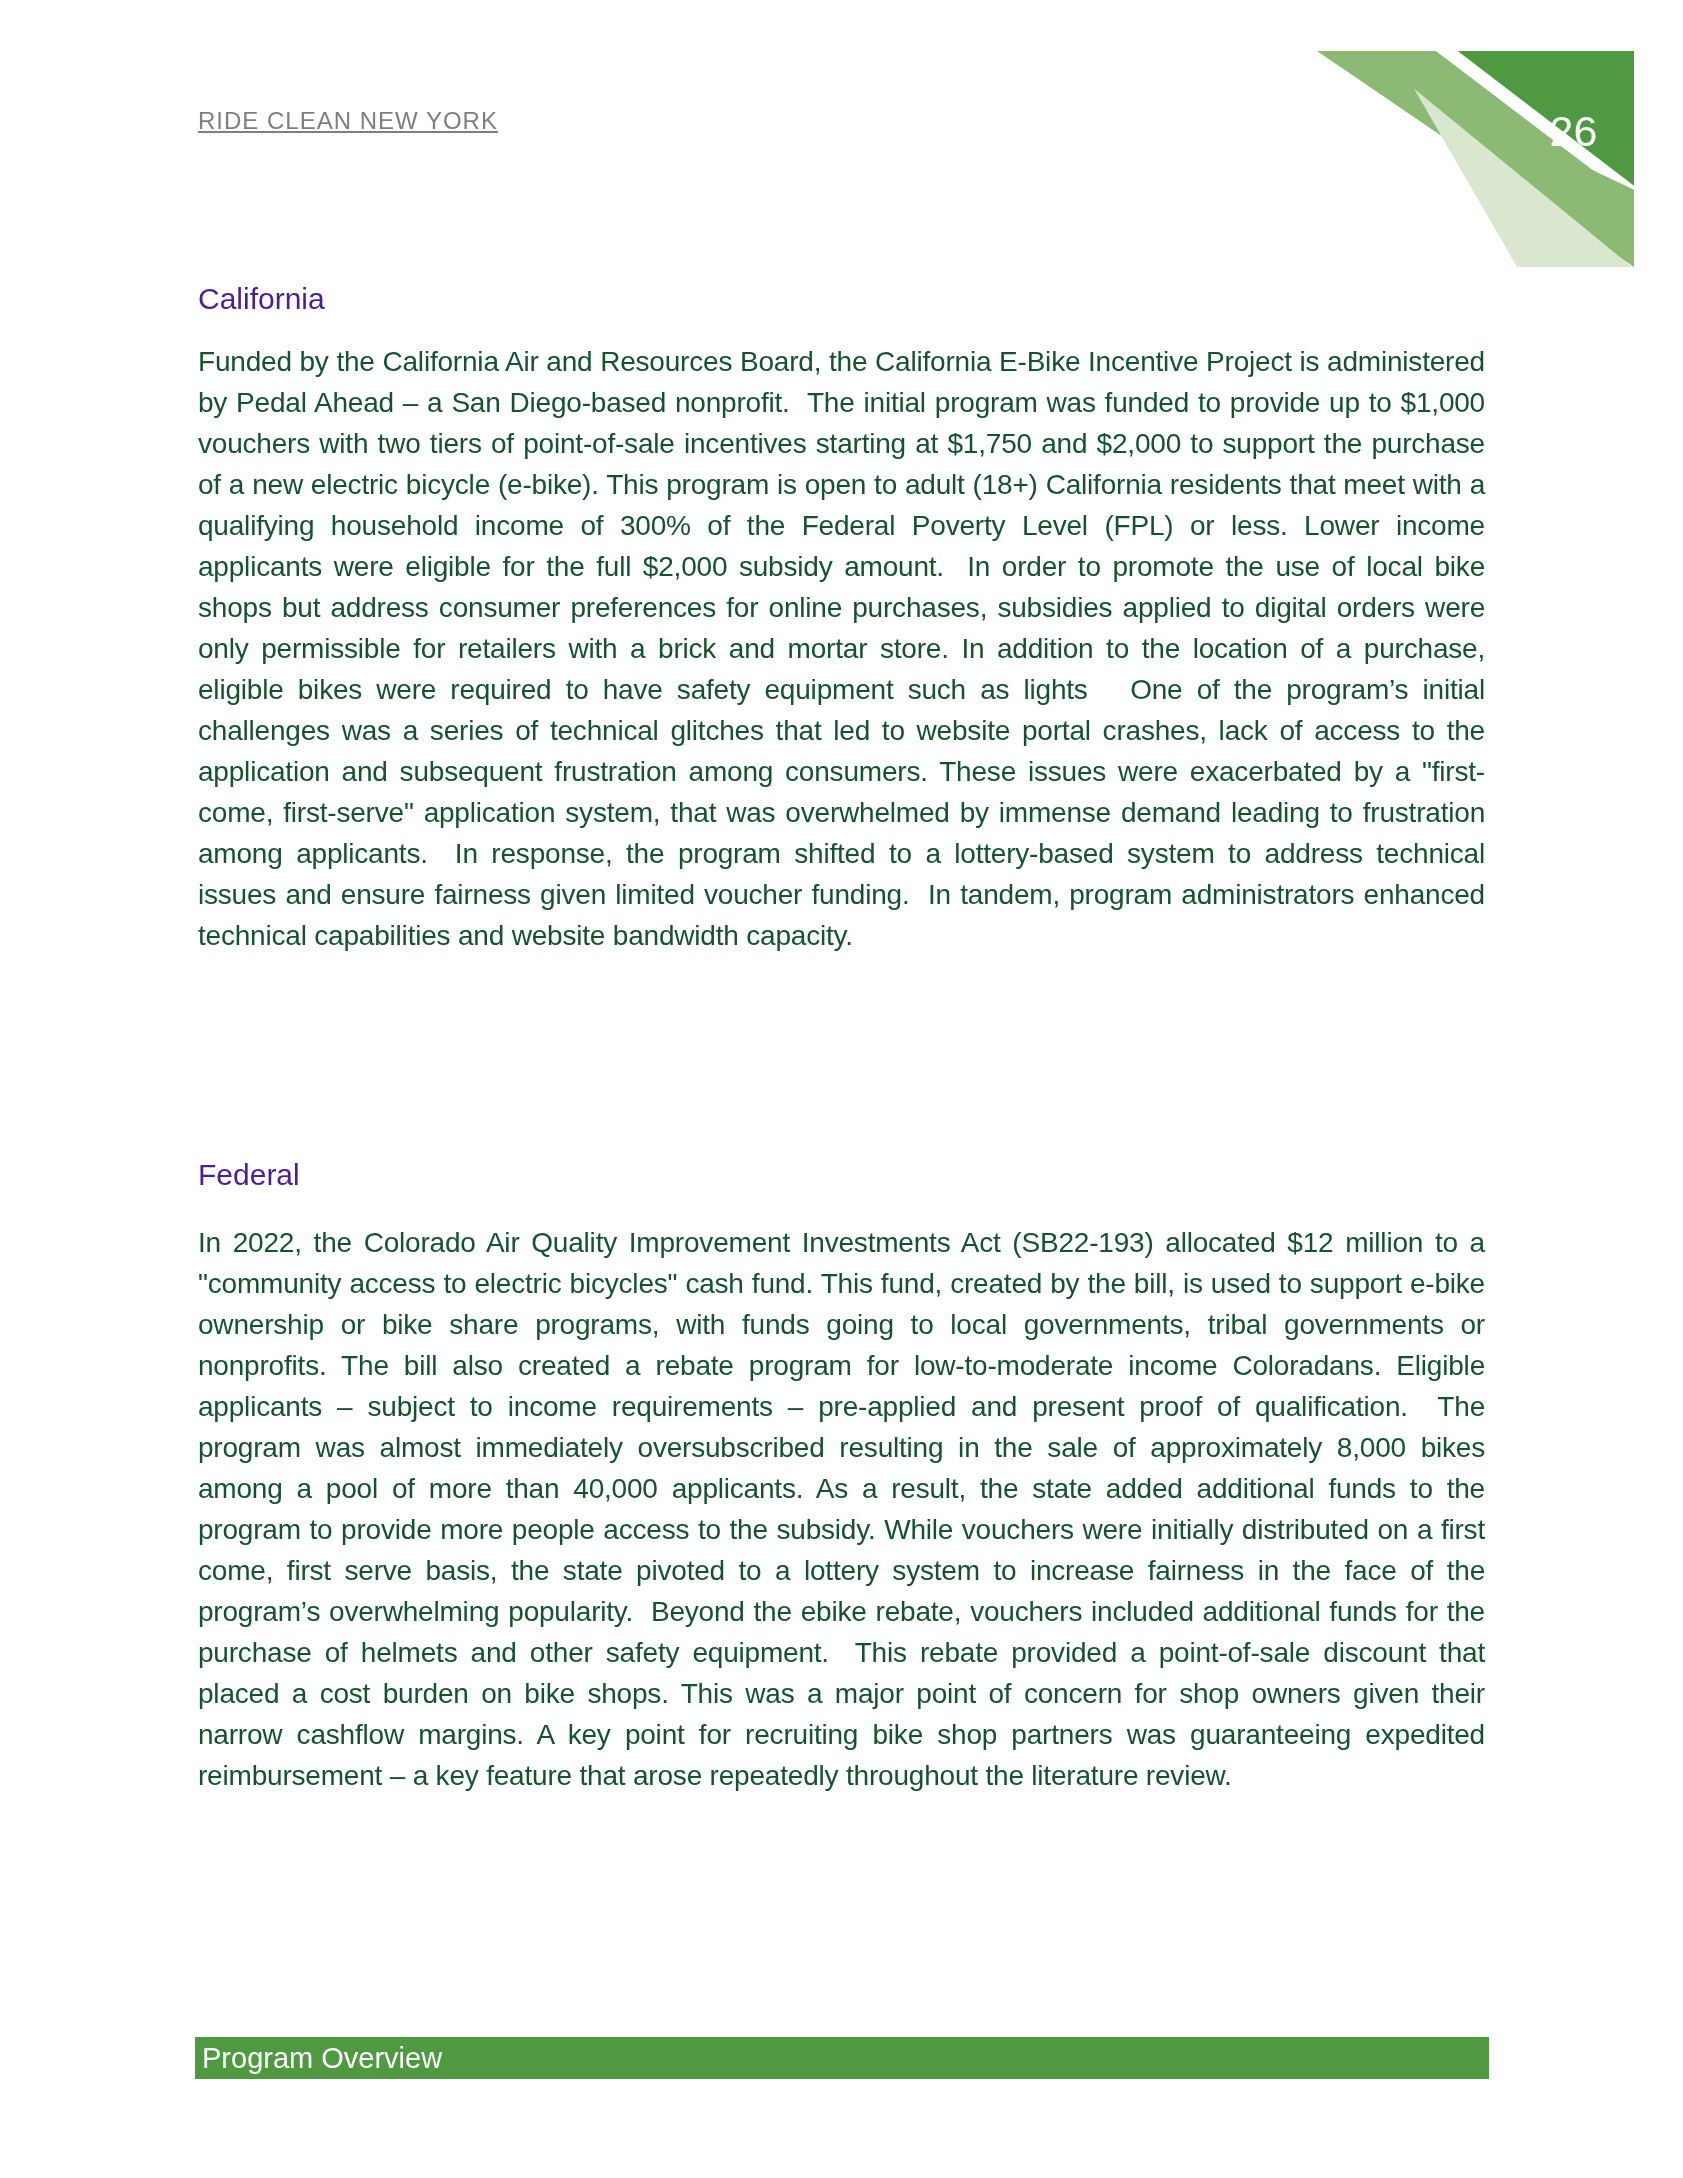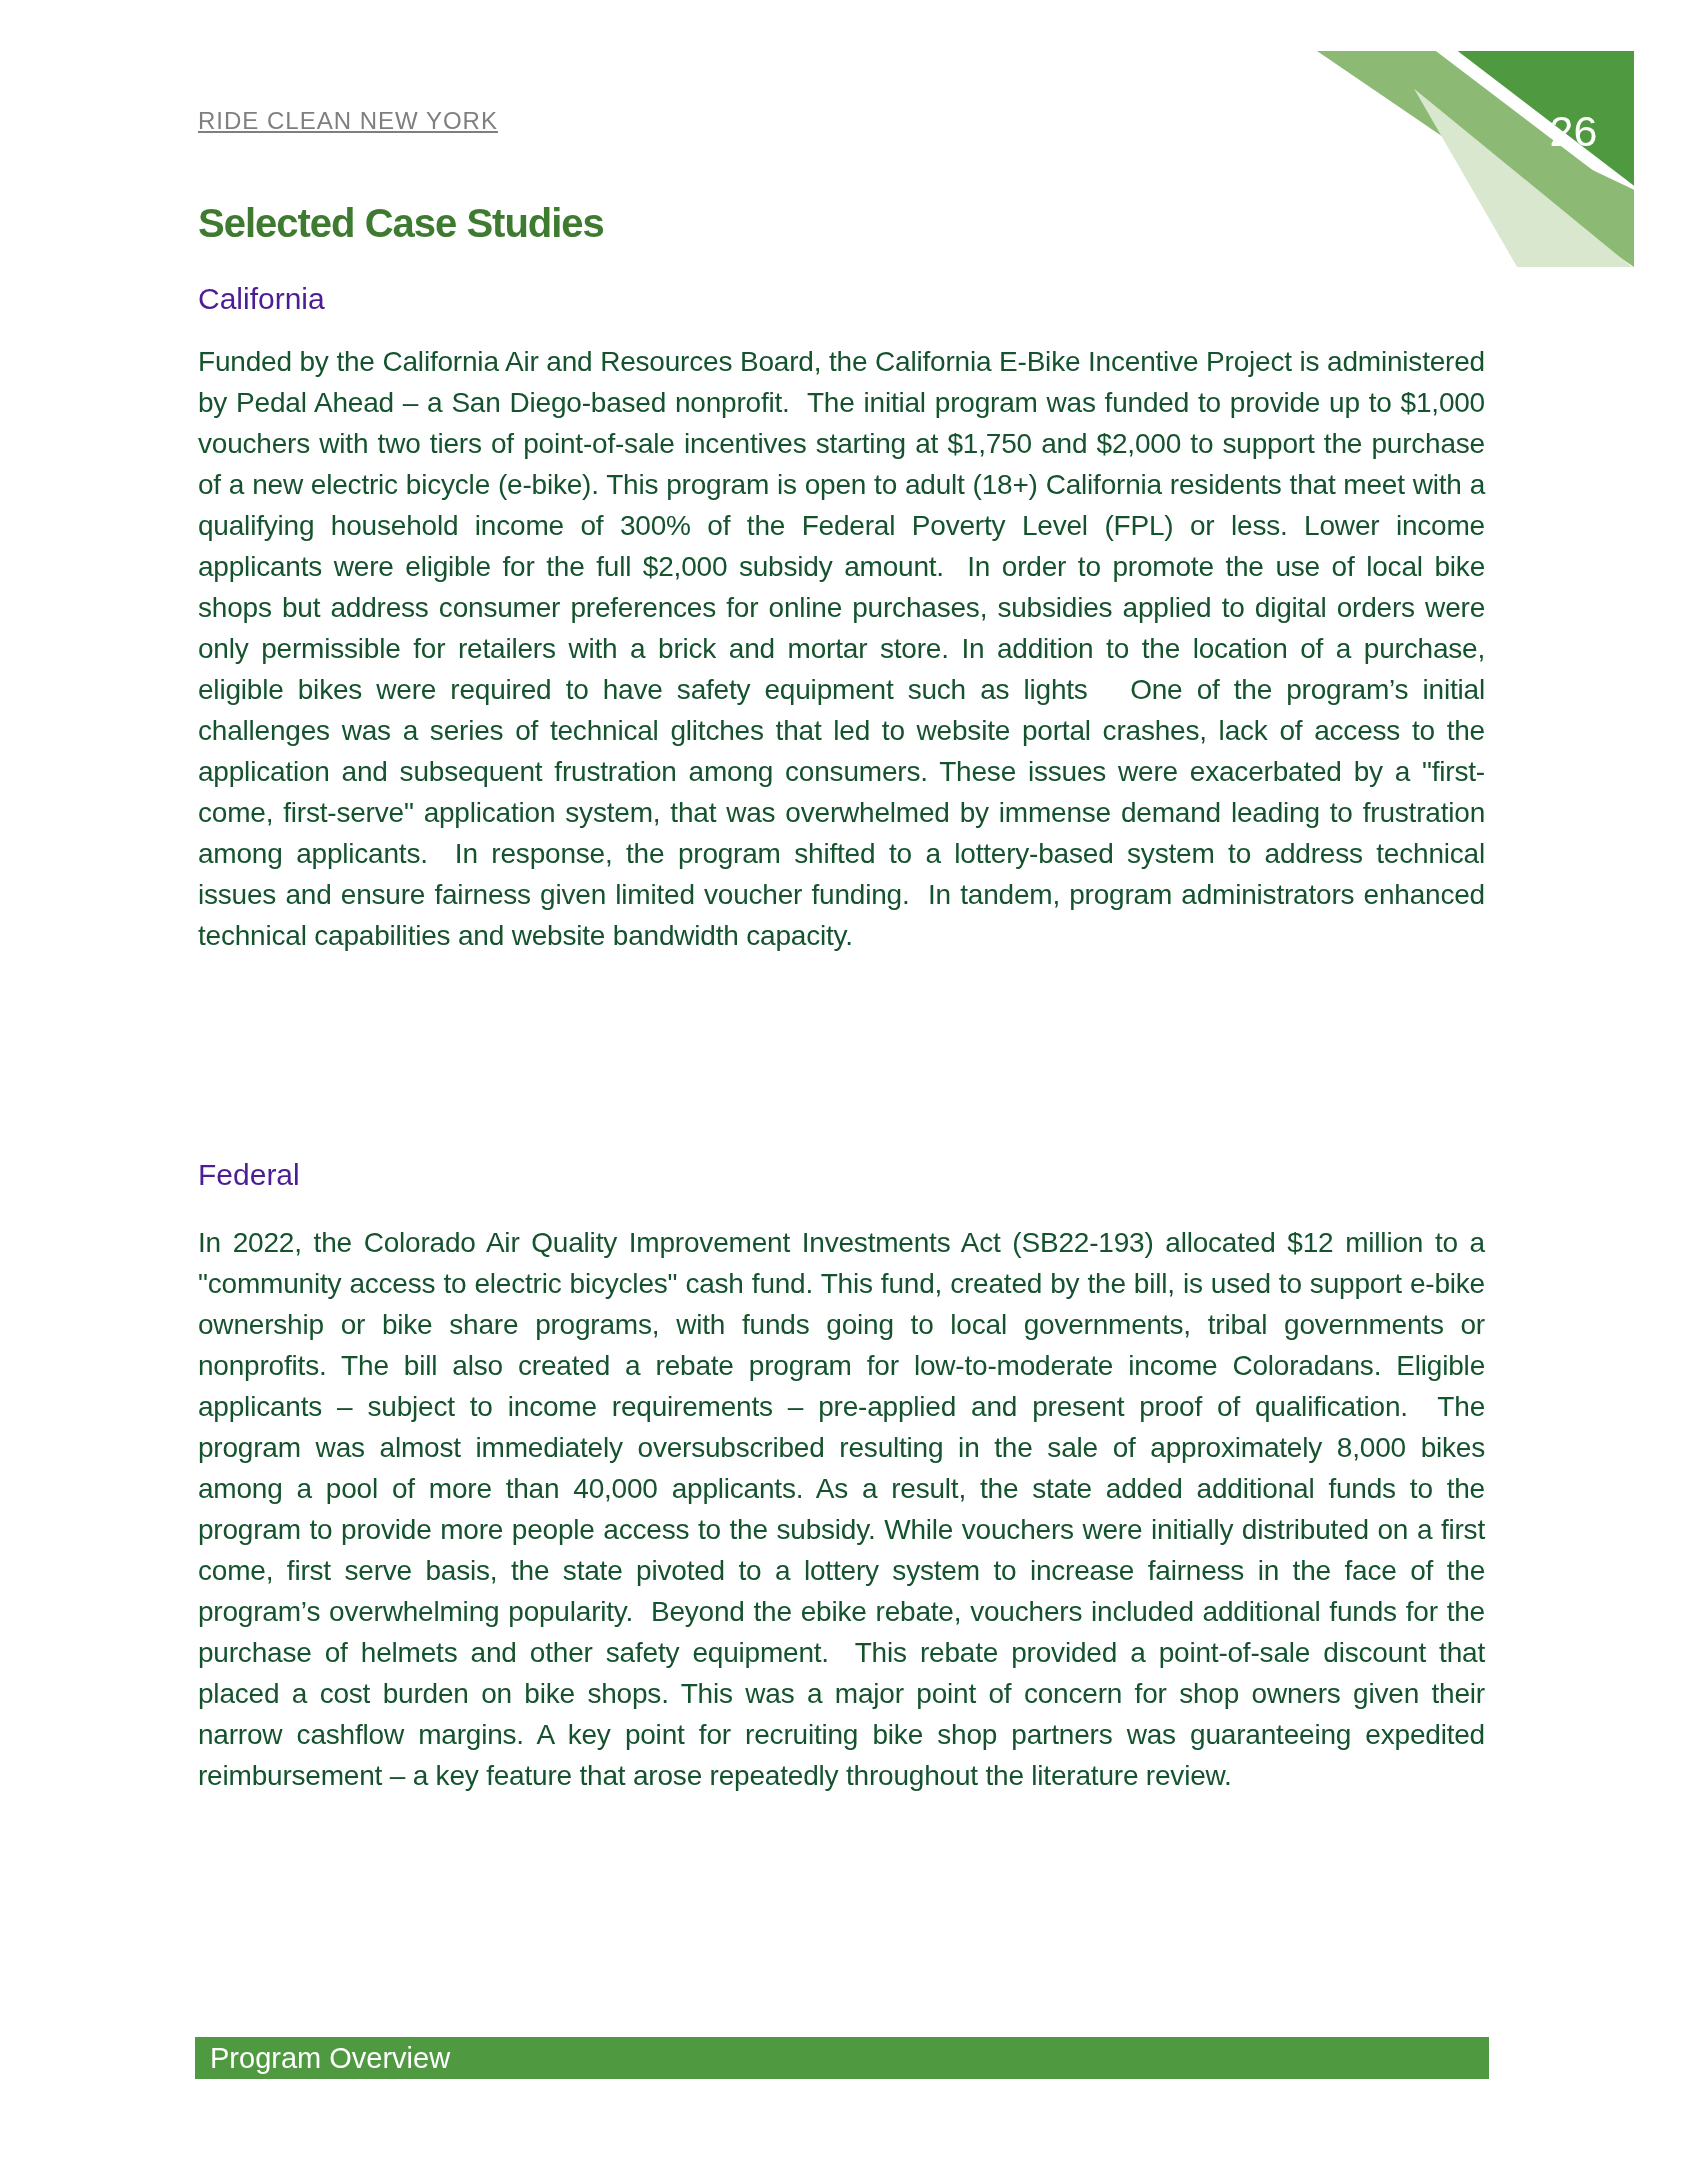--- a/index.html
+++ b/index.html
@@ -76,40 +76,38 @@
     width: 1294px;
     height: 42px;
     background: #4f9a41;
     display: flex;
     align-items: center;
   }
   .footer-bar span {
     color: #ffffff;
     font-size: 29px;
     padding-left: 7px;
-    margin-left: 8px;
   }
 </style>
 </head>
 <body>
 
 <div class="page">
 
   <div class="header-text">RIDE CLEAN NEW YORK</div>
 
   <svg class="corner-accent" viewBox="0 0 320 220" aria-hidden="true">
     <polygon points="0,0 120,0 320,152 320,218" fill="#8cba74"></polygon>
     <polygon points="98,38 318,218 202,218" fill="#d8e7cd"></polygon>
     <polygon points="206,86 320,140 320,218" fill="#8cba74"></polygon>
     <polygon points="142,0 320,0 320,136" fill="#4f9a41"></polygon>
   </svg>
 
   <div class="page-number">26</div>
 
-  <h1 class="doc-title">Selected Case Studies</h1>
 
   <h2 class="section-heading heading-california">California</h2>
 
   <p class="body-para para-california">Funded by the California Air and Resources Board, the California E-Bike Incentive Project is administered by Pedal Ahead – a San Diego-based nonprofit.  The initial program was funded to provide up to $1,000 vouchers with two tiers of point-of-sale incentives starting at $1,750 and $2,000 to support the purchase of a new electric bicycle (e-bike). This program is open to adult (18+) California residents that meet with a qualifying household income of 300% of the Federal Poverty Level (FPL) or less. Lower income applicants were eligible for the full $2,000 subsidy amount.  In order to promote the use of local bike shops but address consumer preferences for online purchases, subsidies applied to digital orders were only permissible for retailers with a brick and mortar store. In addition to the location of a purchase, eligible bikes were required to have safety equipment such as lights   One of the program’s initial challenges was a series of technical glitches that led to website portal crashes, lack of access to the application and subsequent frustration among consumers. These issues were exacerbated by a "first-come, first-serve" application system, that was overwhelmed by immense demand leading to frustration among applicants.  In response, the program shifted to a lottery-based system to address technical issues and ensure fairness given limited voucher funding.  In tandem, program administrators enhanced technical capabilities and website bandwidth capacity.</p>
 
   <h2 class="section-heading heading-colorado">Federal</h2>
 
   <p class="body-para para-colorado">In 2022, the Colorado Air Quality Improvement Investments Act (SB22-193) allocated $12 million to a "community access to electric bicycles" cash fund. This fund, created by the bill, is used to support e-bike ownership or bike share programs, with funds going to local governments, tribal governments or nonprofits. The bill also created a rebate program for low-to-moderate income Coloradans. Eligible applicants – subject to income requirements – pre-applied and present proof of qualification.  The program was almost immediately oversubscribed resulting in the sale of approximately 8,000 bikes among a pool of more than 40,000 applicants. As a result, the state added additional funds to the program to provide more people access to the subsidy. While vouchers were initially distributed on a first come, first serve basis, the state pivoted to a lottery system to increase fairness in the face of the program’s overwhelming popularity.  Beyond the ebike rebate, vouchers included additional funds for the purchase of helmets and other safety equipment.  This rebate provided a point-of-sale discount that placed a cost burden on bike shops. This was a major point of concern for shop owners given their narrow cashflow margins. A key point for recruiting bike shop partners was guaranteeing expedited reimbursement – a key feature that arose repeatedly throughout the literature review.</p>
 
   <div class="footer-bar">

